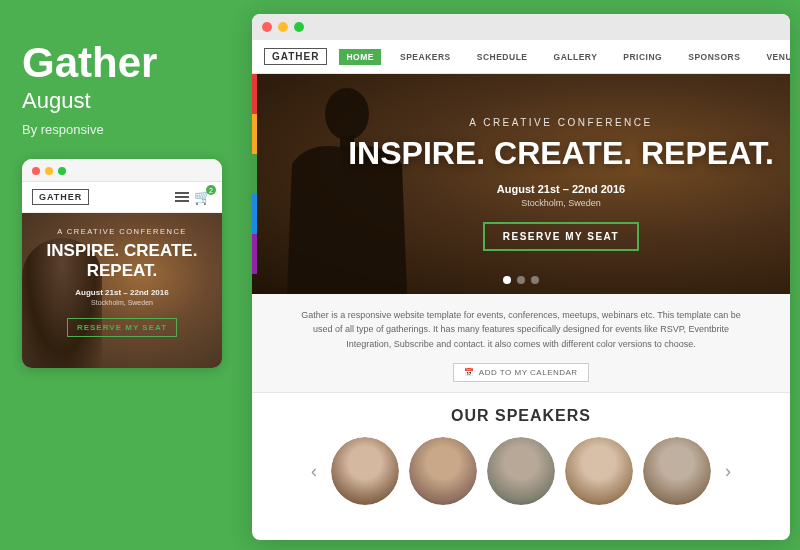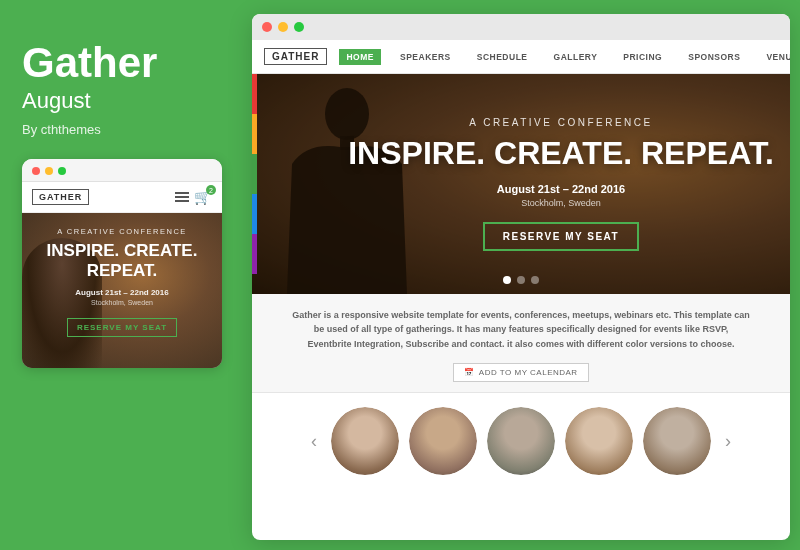--- a/index.html
+++ b/index.html
@@ -367,21 +367,20 @@
       text-align: center;
       border-bottom: 1px solid #e5e5e5;
     }
 
     .browser-desc p {
       font-size: 9px;
       color: #666;
       line-height: 1.6;
       max-width: 460px;
       margin: 0 auto 10px auto;
-      font-weight: bold;
     }
 
     .add-calendar-btn {
       display: inline-flex;
       align-items: center;
       gap: 4px;
       border: 1px solid #ccc;
       background: #fff;
       font-size: 8px;
       color: #666;
@@ -443,21 +442,21 @@
     .face-3 { background: radial-gradient(circle at 50% 38%, #b8a898 30%, #808070 70%, #404040 100%); }
     .face-4 { background: radial-gradient(circle at 50% 38%, #d8c0a8 30%, #a08060 70%, #604020 100%); }
     .face-5 { background: radial-gradient(circle at 50% 38%, #c0b0a0 30%, #907860 70%, #504030 100%); }
   </style>
 </head>
 <body>
 
 <div class="left-panel">
   <div class="theme-title">Gather</div>
   <div class="theme-subtitle">August</div>
-  <div class="theme-author">By cththemes</div>
+  <div class="theme-author">By responsive</div>
 
   <div class="mobile-mockup">
 
     <div class="mobile-bar">
       <div class="mobile-dot"></div>
       <div class="mobile-dot"></div>
       <div class="mobile-dot"></div>
     </div>
 
     <div class="mobile-nav">
@@ -552,20 +551,21 @@
 
   <div class="browser-desc">
     <p>Gather is a responsive website template for events, conferences, meetups, webinars etc. This template can be used of all type of gatherings. It has many features specifically designed for events like RSVP, Eventbrite Integration, Subscribe and contact. it also comes with different color versions to choose.</p>
     <button class="add-calendar-btn">
       <span>📅</span>
       <span>ADD TO MY CALENDAR</span>
     </button>
   </div>
 
   <div class="browser-speakers">
+    <div class="speakers-title">OUR SPEAKERS</div>
     <div class="speakers-row">
       <div class="speakers-arrow">‹</div>
       <div class="speaker-avatar">
         <div class="speaker-avatar-inner face-1"></div>
       </div>
       <div class="speaker-avatar">
         <div class="speaker-avatar-inner face-2"></div>
       </div>
       <div class="speaker-avatar">
         <div class="speaker-avatar-inner face-3"></div>

